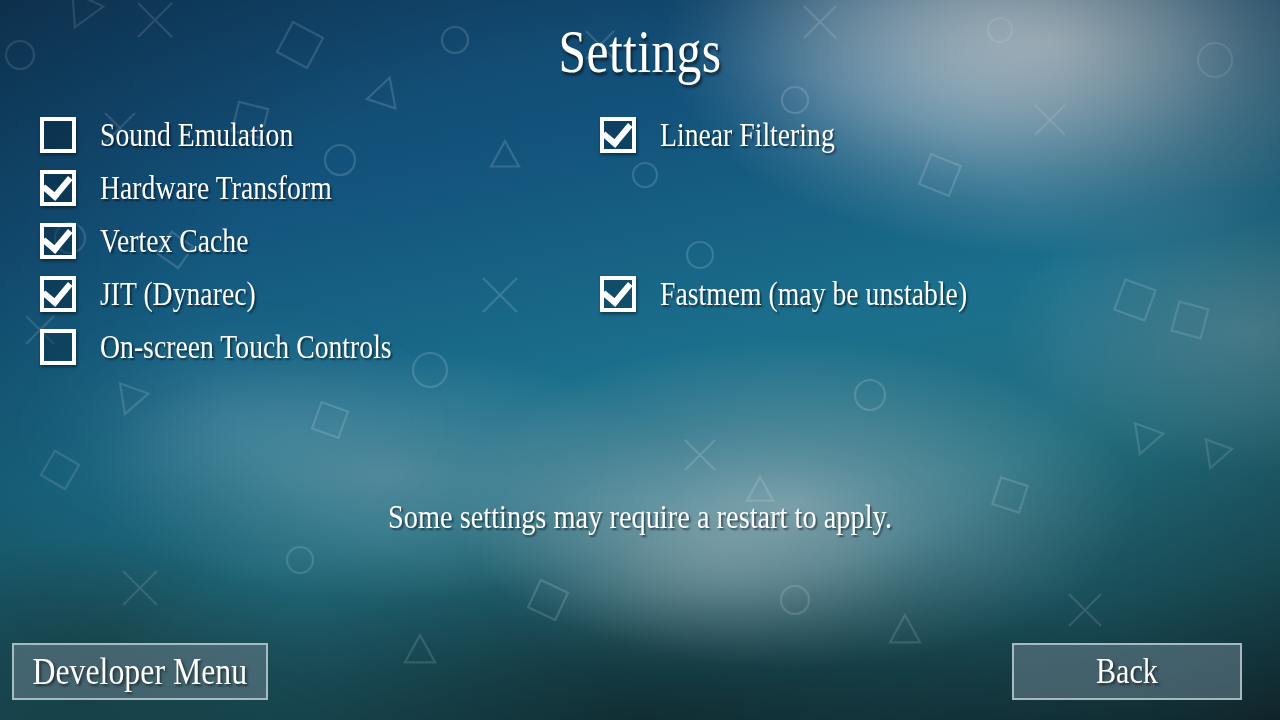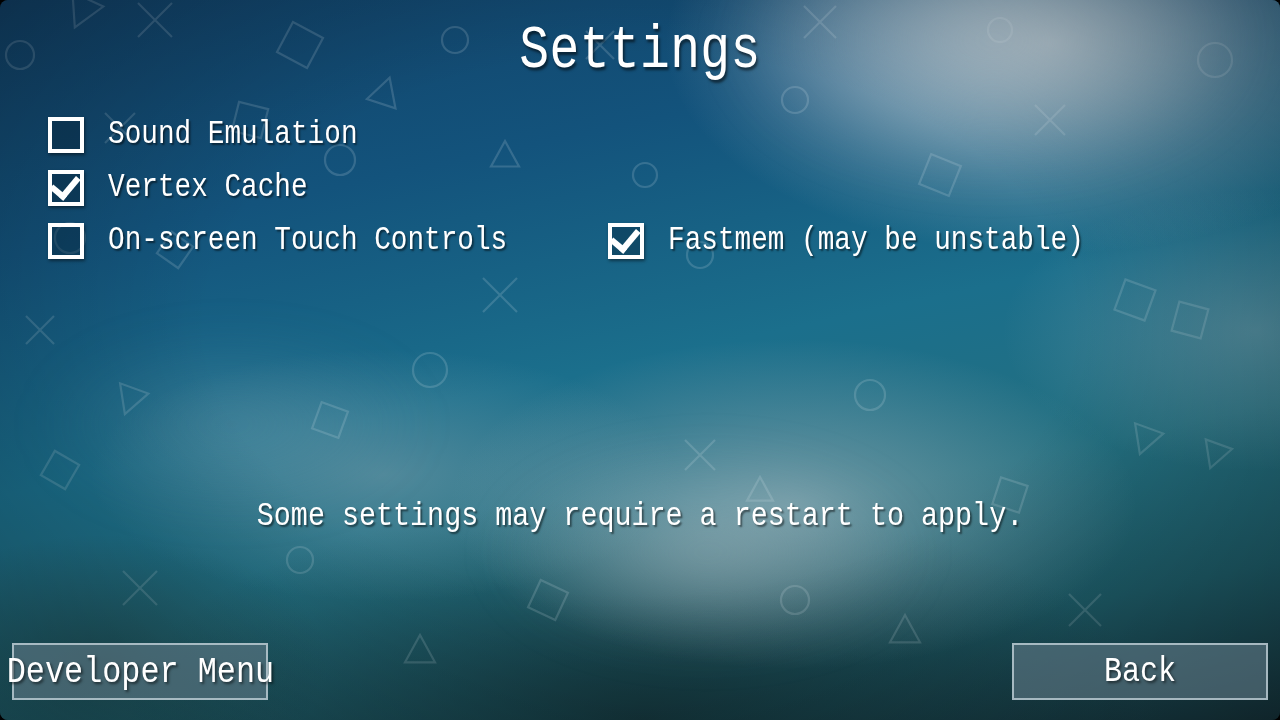--- a/index.html
+++ b/index.html
@@ -6,23 +6,22 @@
   html, body {
     margin: 0;
     padding: 0;
     background: #000;
   }
   #screen {
     position: relative;
     width: 1280px;
     height: 720px;
     overflow: hidden;
-    font-family: Liberation Mono, monospace;
+    font-family: Liberation Serif, serif;
     user-select: none;
-    border-radius: 8px;
   }
 
   
   #bg-base {
     position: absolute;
     inset: 0;
     background:
       radial-gradient(ellipse 620px 340px at 82% 6%,   rgba(186,200,208,0.78) 0%, rgba(186,200,208,0.0) 62%),
       radial-gradient(ellipse 520px 250px at 62% 70%,  rgba(171,186,193,0.55) 0%, rgba(171,186,193,0.0) 66%),
       radial-gradient(ellipse 420px 180px at 30% 66%,  rgba(150,173,181,0.42) 0%, rgba(150,173,181,0.0) 70%),
@@ -70,21 +69,20 @@
   
   .column { position: absolute; }
   #col-left  { left: 40px;  top: 108px; }
   #col-right { left: 600px; top: 108px; }
 
   .row {
     position: relative;
     height: 53px;
     display: flex;
     align-items: center;
-    margin-left: 8px;
   }
   .row.spacer { visibility: hidden; }
 
   .checkbox {
     position: relative;
     width: 36px;
     height: 36px;
     flex: 0 0 36px;
     box-sizing: border-box;
     border: 4px solid #ffffff;
@@ -144,21 +142,21 @@
   .btn-text {
     font-size: 35px;
     line-height: 40px;
     color: #ffffff;
     white-space: nowrap;
     transform: scaleX(0.86);
     text-shadow: 2px 2px 3px rgba(0,0,0,0.55);
   }
   #btn-dev  { left: 12px;   top: 643px; width: 256px; }
   #btn-dev .btn-text { font-size: 37px; }
-  #btn-back { left: 1012px; top: 643px; width: 256px; }
+  #btn-back { left: 1012px; top: 643px; width: 230px; }
 </style>
 </head>
 <body>
 
 <div id="screen">
 
   <div id="bg-base"></div>
   <div id="bg-blur"></div>
   <svg id="bg-shapes" viewBox="0 0 1280 720">
       <g transform="translate(82,12) rotate(205)" fill="none" stroke="#dfeaf0" stroke-width="2.2">
@@ -294,28 +292,46 @@
 
   <div class="column" id="col-left">
       <div class="row">
         <div class="checkbox"></div>
         <div class="row-label">Sound Emulation</div>
       </div>
       <div class="row">
         <div class="checkbox checked">
           <span class="tick"></span>
         </div>
+        <div class="row-label">Hardware Transform</div>
+      </div>
+      <div class="row">
+        <div class="checkbox checked">
+          <span class="tick"></span>
+        </div>
         <div class="row-label">Vertex Cache</div>
+      </div>
+      <div class="row">
+        <div class="checkbox checked">
+          <span class="tick"></span>
+        </div>
+        <div class="row-label">JIT (Dynarec)</div>
       </div>
       <div class="row">
         <div class="checkbox"></div>
         <div class="row-label">On-screen Touch Controls</div>
       </div>
     </div>
   <div class="column" id="col-right">
+      <div class="row">
+        <div class="checkbox checked">
+          <span class="tick"></span>
+        </div>
+        <div class="row-label">Linear Filtering</div>
+      </div>
       <div class="row spacer"></div>
       <div class="row spacer"></div>
       <div class="row">
         <div class="checkbox checked">
           <span class="tick"></span>
         </div>
         <div class="row-label">Fastmem (may be unstable)</div>
       </div>
     </div>
 

